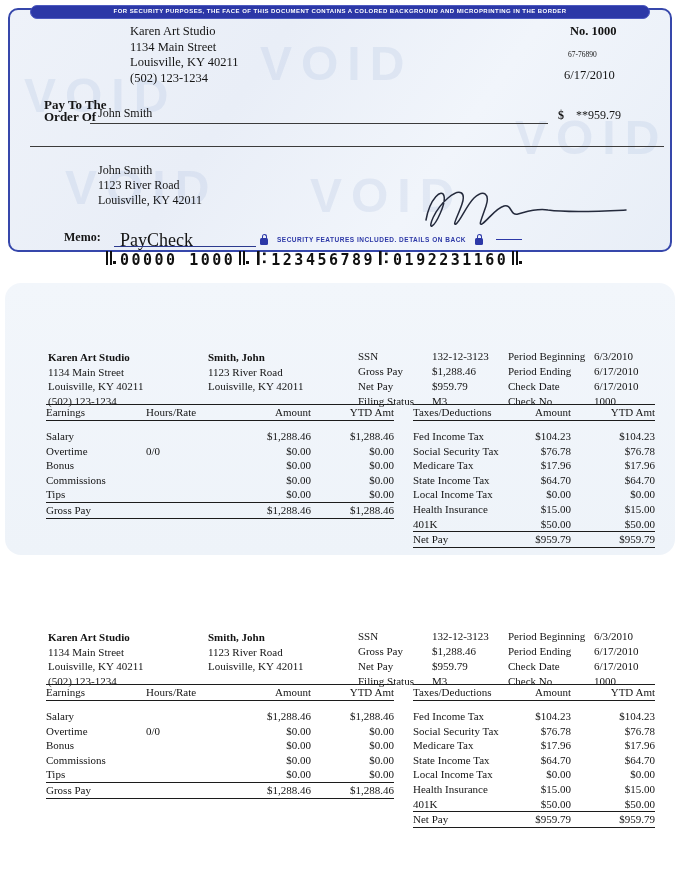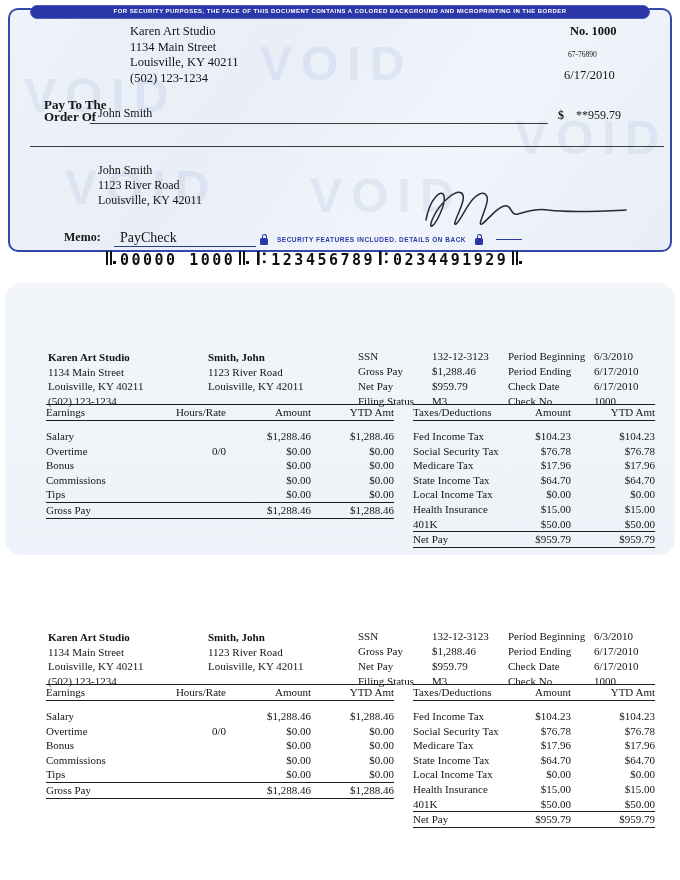--- a/index.html
+++ b/index.html
@@ -38,21 +38,21 @@
   .paytolabel { position:absolute; left:34px; top:89px; font-size:13px; font-weight:bold; line-height:12px; }
   .payee-name { position:absolute; left:88px; top:96px; font-size:12px; }
   .payee-line { position:absolute; left:80px; top:113px; width:458px; border-bottom:1px solid #3b3b3b; }
   .dollar     { position:absolute; left:548px; top:98px; font-size:12px; font-weight:bold; }
   .amount-num { position:absolute; left:566px; top:98px; font-size:12px; }
   .words      { position:absolute; left:28px; top:120px; font-size:12px; }
   .words-line { position:absolute; left:20px; top:136px; width:634px; border-bottom:1px solid #3b3b3b; }
   .addr-block { position:absolute; left:88px; top:153px; font-size:12px; line-height:15px; }
   .sig        { position:absolute; left:398px; top:170px; width:232px; height:54px; }
   .memo-label { position:absolute; left:54px; top:220px; font-size:12px; font-weight:bold; }
-  .memo-value { position:absolute; left:110px; top:220px; font-size:14px; }
+  .memo-value { position:absolute; left:110px; top:220px; font-size:18px; }
   .memo-line  { position:absolute; left:104px; top:236px; width:142px; border-bottom:1.4px solid #2c3a8e; }
   .sec-row    { position:absolute; left:250px; top:224px; display:flex; align-items:center; gap:9px; }
   .sec-text   { font-family:"Liberation Sans",sans-serif; font-size:6.5px; font-weight:bold;
                 color:#2c38a7; letter-spacing:0.5px; }
   .sec-dash   { width:26px; border-top:1.6px solid #2c38a7; margin-left:4px; }
   .lock { position:relative; width:8px; height:7px; background:#2c38a7; border-radius:1.5px;
           display:inline-block; margin-top:4px; }
   .lock::before { content:""; position:absolute; top:-4px; left:1.5px; width:5px; height:5px;
           border:1.5px solid #2c38a7; border-bottom:none; border-radius:3px 3px 0 0;
           box-sizing:border-box; }
@@ -80,21 +80,21 @@
               font-size:11px; }
   .earn { left:46px; width:348px; }
   .ded  { left:413px; width:242px; }
   .earn col.c1{width:100px;} .earn col.c2{width:80px;} .earn col.c3{width:85px;} .earn col.c4{width:83px;}
   .ded  col.c1{width:97px;}  .ded  col.c2{width:61px;} .ded  col.c3{width:84px;}
   .tbl th { font-weight:normal; border-top:1.6px solid #1c1c1c; border-bottom:1px solid #1c1c1c;
             padding:1px 0 2px; }
   .tbl td { padding:0; height:14.6px; line-height:14.6px; }
   .tbl tr.sp td { height:8px; border:none; }
   .tbl tr.tot td { border-top:1px solid #1c1c1c; border-bottom:1.6px solid #1c1c1c; }
-  .al{text-align:left;} .ac{text-align:right;} .ar{text-align:right;}
+  .al{text-align:left;} .ac{text-align:left;} .ar{text-align:right;}
 </style>
 </head>
 <body>
 
 <div class="banner">FOR SECURITY PURPOSES, THE FACE OF THIS DOCUMENT CONTAINS A COLORED BACKGROUND AND MICROPRINTING IN THE BORDER</div>
 
 <div class="check">
   <span class="void v1">VOID</span>
   <span class="void v2">VOID</span>
   <span class="void v3">VOID</span>
@@ -164,21 +164,21 @@
       <rect x="0" y="0" width="2.6" height="14" fill="#111"></rect>
       <rect x="6" y="1.5" width="2.6" height="2.6" fill="#111"></rect>
       <rect x="6" y="9.5" width="2.6" height="2.6" fill="#111"></rect>
     </svg>
   <span>123456789</span>
   <svg width="10" height="14" viewBox="0 0 10 14">
       <rect x="0" y="0" width="2.6" height="14" fill="#111"></rect>
       <rect x="6" y="1.5" width="2.6" height="2.6" fill="#111"></rect>
       <rect x="6" y="9.5" width="2.6" height="2.6" fill="#111"></rect>
     </svg>
-  <span>0234491929</span>
+  <span>0192231160</span>
   <svg width="10" height="14" viewBox="0 0 10 14">
       <rect x="0" y="0" width="2" height="14" fill="#111"></rect>
       <rect x="4" y="0" width="2" height="14" fill="#111"></rect>
       <rect x="7" y="10" width="3" height="3" fill="#111"></rect>
     </svg>
 </div>
 
 <div class="stub-bg"></div>
 
 <div class="stub stub1">

